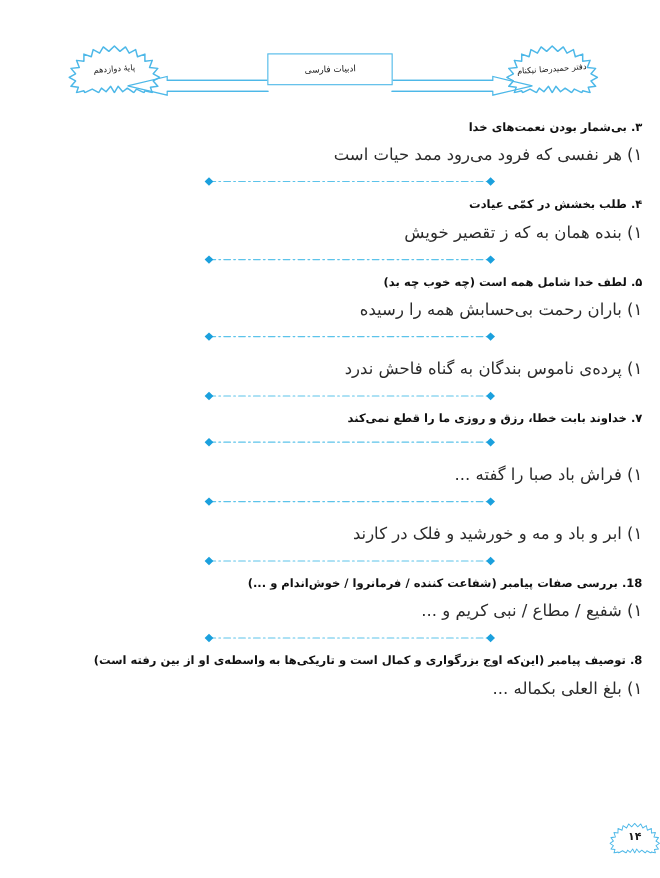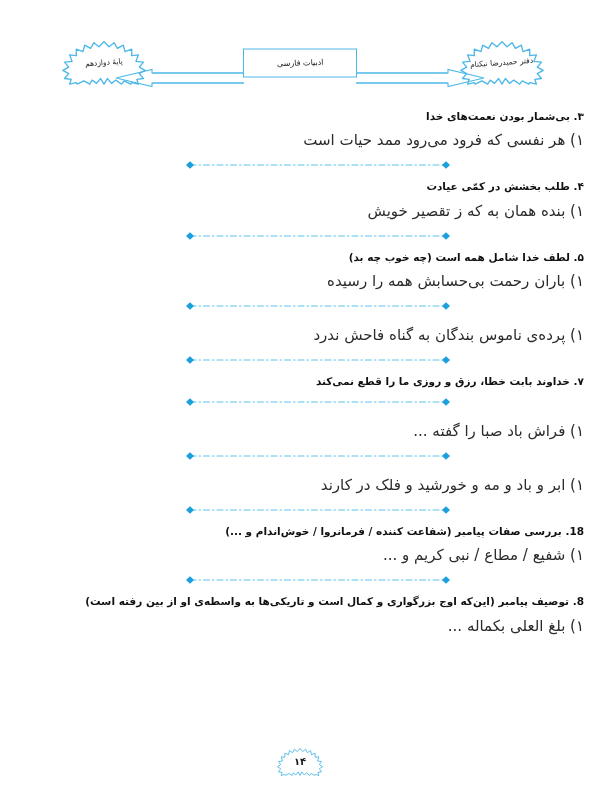--- a/index.html
+++ b/index.html
@@ -139,21 +139,21 @@
 
   
   .footer {
     position: absolute;
     left: 0;
     bottom: 14px;
     width: 600px;
     height: 44px;
     display: flex;
     align-items: center;
-    justify-content: center;
+    justify-content: flex-start;
   }
   .footer .burst {
     position: relative;
     top: auto;
     transform: none;
     width: 46px;
     height: 28px;
   }
   .footer .burst-label {
     font-size: 10px;

